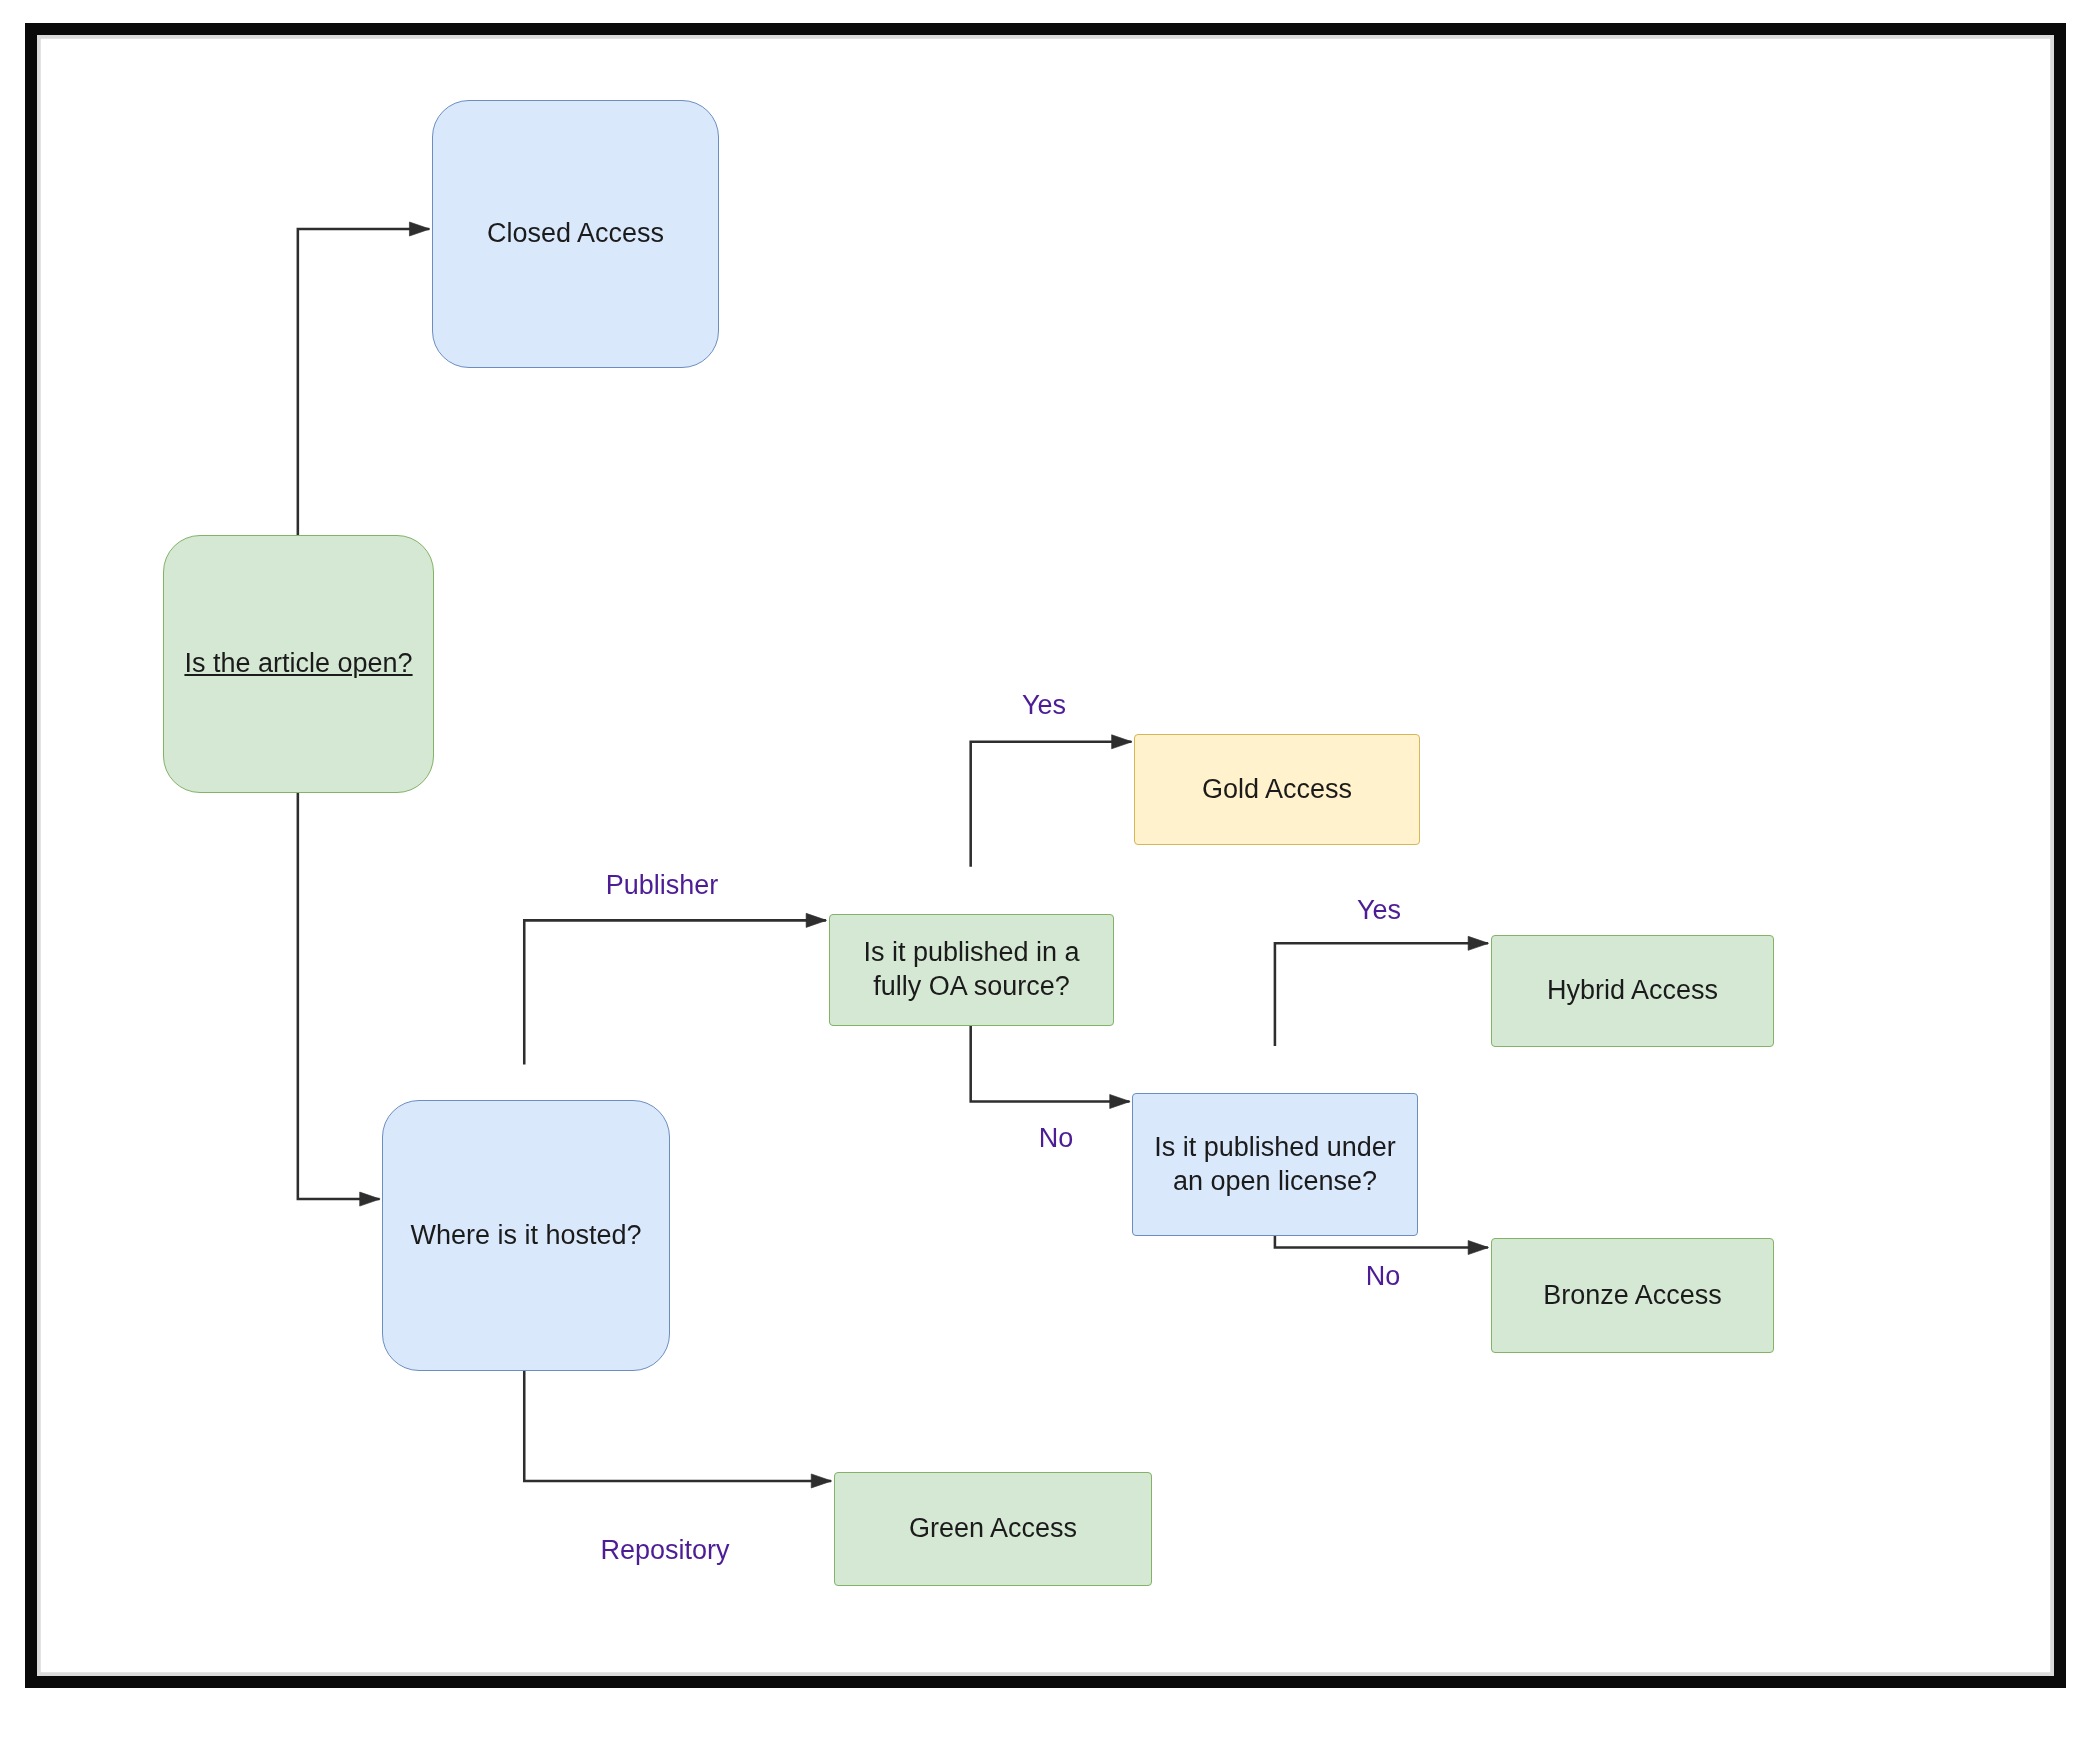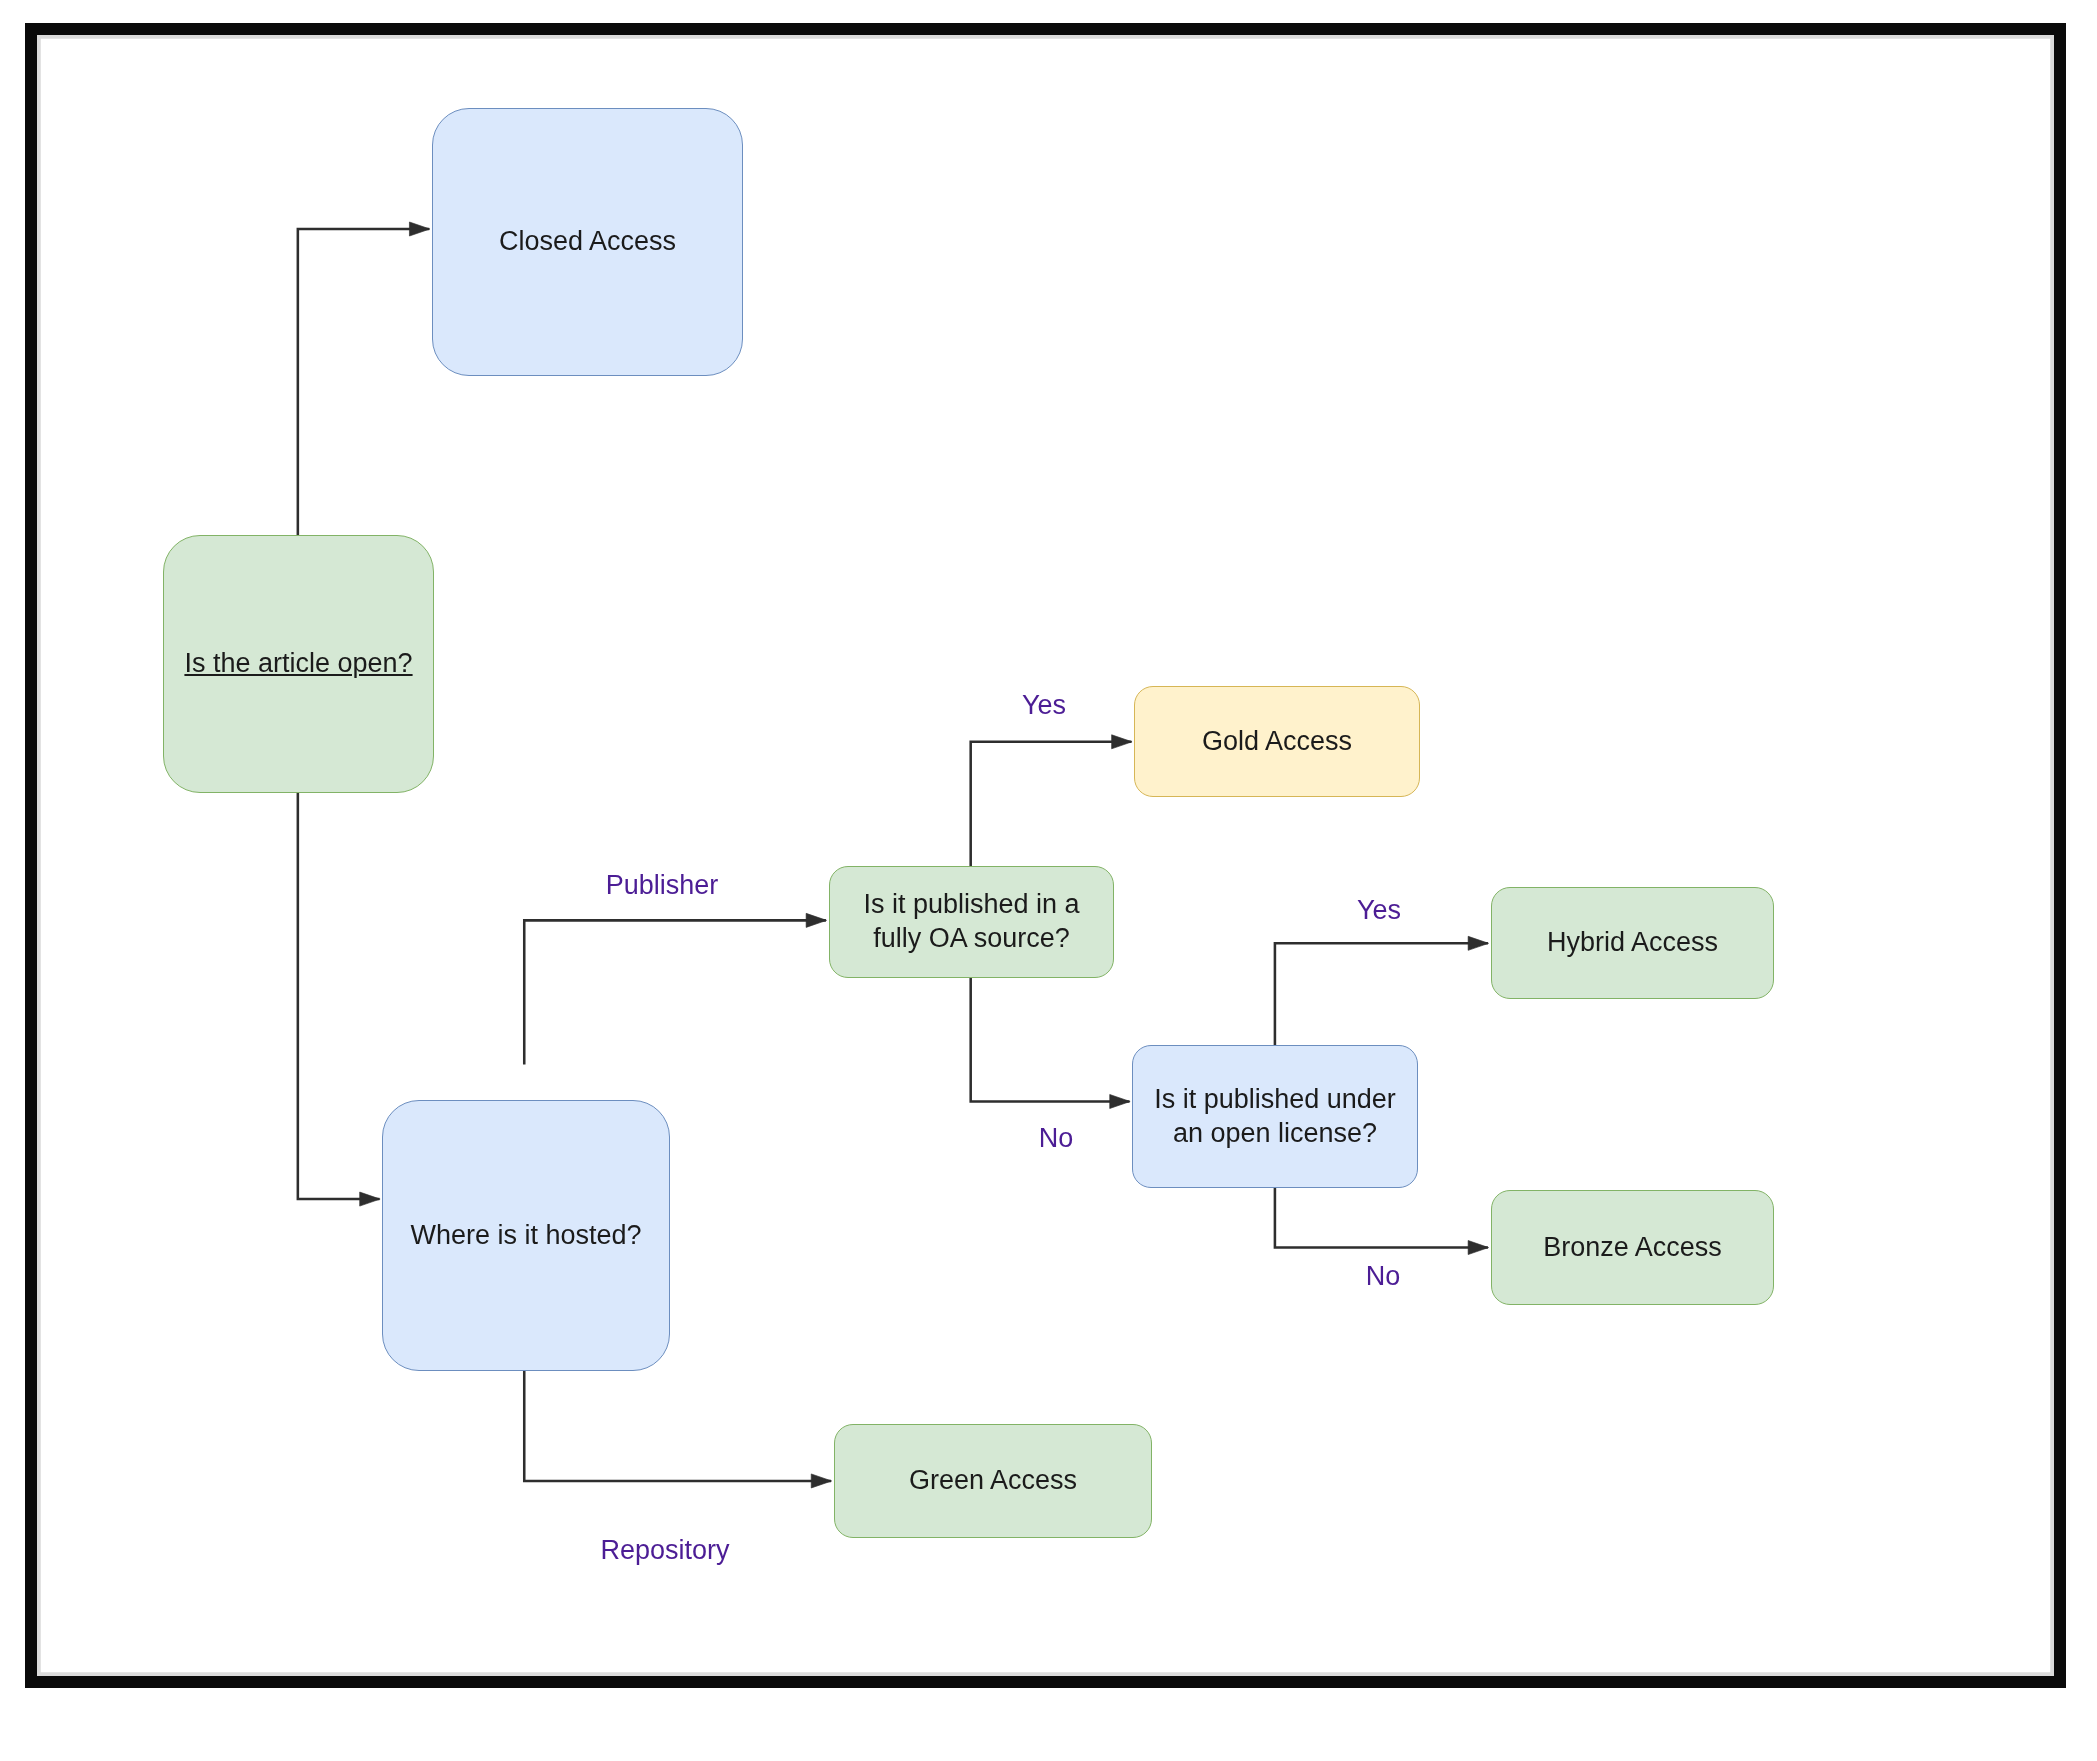--- a/index.html
+++ b/index.html
@@ -45,26 +45,26 @@
     justify-content: center;
     text-align: center;
     font-size: 27px;
     line-height: 1.25;
     padding: 5.1px 6.4px;
     z-index: 3;
     border-style: solid;
     border-width: 1.9px;
   }
   .node.tall { border-radius: 37px; }
-  .node.short { border-radius: 19px; }
+  .node.short { border-radius: 4px; margin-top: 48px; }
   .node.blue   { background: #dae8fc; border-color: #6c8ebf; }
   .node.green  { background: #d5e8d4; border-color: #82b366; }
   .node.yellow { background: #fff2cc; border-color: #d6b656; }
 
-  .n-closed-access { left: 432px;  top: 108px;  width: 311px; height: 268px; text-align: right; }
+  .n-closed-access { left: 432px;  top: 100px;  width: 287px; height: 268px; text-align: right; }
   .n-article-open  { left: 163px;  top: 535px;  width: 271px; height: 258px; text-decoration: underline; }
   .n-where-hosted  { left: 382px;  top: 1063px; width: 288px; height: 271px; margin-top: 37px; }
   .n-oa-source     { left: 829px; top: 866px; width: 285px; height: 112px; }
   .n-gold-access   { left: 1134px; top: 686px; width: 286px; height: 111px; }
   .n-open-license  { left: 1132px; top: 1045px; width: 286px; height: 143px; }
   .n-hybrid-access { left: 1491px; top: 887px; width: 283px; height: 112px; }
   .n-bronze-access { left: 1491px; top: 1190px; width: 283px; height: 115px; }
   .n-green-access  { left: 834px; top: 1424px; width: 318px; height: 114px; }
 
   .edge-label {

